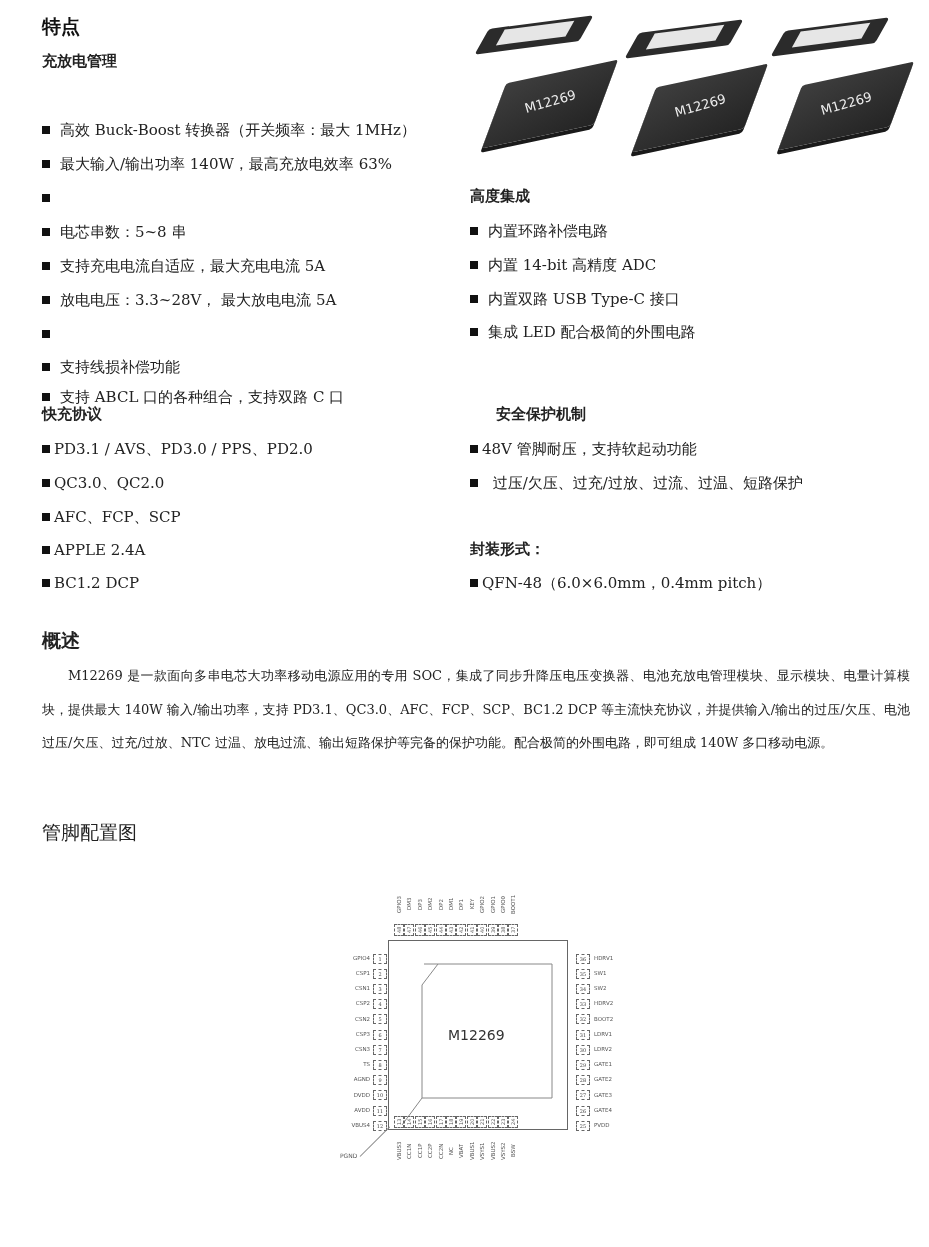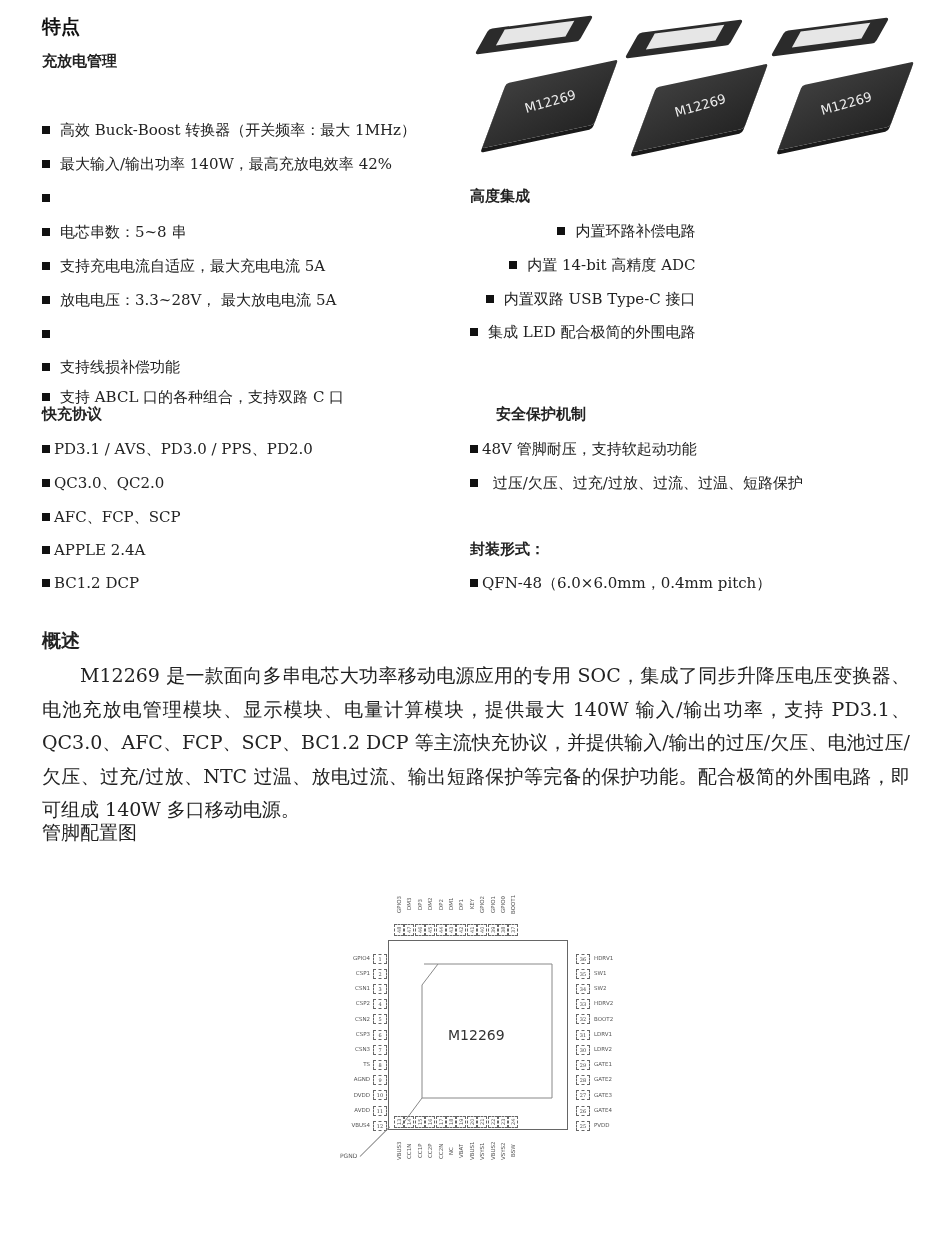--- a/index.html
+++ b/index.html
@@ -4,21 +4,21 @@
 <style>
   html, body { margin:0; padding:0; background:#ffffff; }
   body { width:929px; height:1247px; position:relative; overflow:hidden; color:#222; font-family:"DejaVu Serif","Liberation Serif",serif; }
   .abs { position:absolute; }
   .h1 { font-family:"DejaVu Sans","Liberation Sans",sans-serif; font-weight:bold; font-size:19px; color:#111; }
   .h2 { font-family:"DejaVu Sans","Liberation Sans",sans-serif; font-weight:bold; font-size:15px; color:#222; }
   .h2b { font-family:"DejaVu Sans","Liberation Sans",sans-serif; font-size:19px; color:#222; }
   .item { font-size:15px; line-height:20px; white-space:nowrap; color:#222; }
   .item .sq { display:inline-block; width:8px; height:8px; background:#111; margin-right:10px; vertical-align:1px; }
   .item .sq.tight { margin-right:4px; }
-  .para { font-size:19px; line-height:33.5px; color:#222; width:868px; text-align:justify; }
+  .para { font-size:13px; line-height:33.5px; color:#222; width:868px; text-align:justify; }
   .para p { margin:0; text-indent:2em; }
 
   
   .chips { left:466px; top:4px; width:450px; height:146px; }
   .chip { position:absolute; }
   .chip .top { position:absolute; width:96px; height:26px; background:#2b2b2b; transform:skewX(-35deg) rotate(-8deg); border-radius:3px; }
   .chip .top .pad { position:absolute; left:16px; top:3px; width:64px; height:16px; background:#e6e6e6; }
   .chip .body { position:absolute; width:112px; height:60px; background:linear-gradient(160deg,#3e3e3e,#242424); transform:skewY(-12deg) skewX(-22deg); border-radius:3px; box-shadow:0 4px 0 #1a1a1a; }
   .chip .lbl { position:absolute; color:#eee; font-family:"DejaVu Sans","Liberation Sans",sans-serif; font-size:13px; transform:rotate(-16deg); }
   .pin-l { font-family:"DejaVu Sans","Liberation Sans",sans-serif; font-size:5.5px; color:#555; line-height:15.2px; text-align:right; width:40px; }
@@ -27,21 +27,21 @@
   .vert { font-family:"DejaVu Sans","Liberation Sans",sans-serif; font-size:5.5px; color:#555; writing-mode:vertical-rl; transform:rotate(180deg); }
 </style>
 </head>
 <body>
 
 <div class="abs h1" style="left:42px;top:14px;">特点</div>
 
 <div class="abs h2" style="left:42px;top:52px;">充放电管理</div>
 <div class="abs" style="left:42px;top:96px;margin-top:24px;">
   <div class="item" style="height:34px"><span class="sq"></span><span>高效 Buck-Boost 转换器（开关频率：最大 1MHz）</span></div>
-  <div class="item" style="height:34px"><span class="sq"></span><span>最大输入/输出功率 140W，最高充放电效率 42%</span></div>
+  <div class="item" style="height:34px"><span class="sq"></span><span>最大输入/输出功率 140W，最高充放电效率 63%</span></div>
   <div class="item" style="height:34px"><span class="sq"></span></div>
   <div class="item" style="height:34px"><span class="sq"></span><span>电芯串数：5~8 串</span></div>
   <div class="item" style="height:34px"><span class="sq"></span><span>支持充电电流自适应，最大充电电流 5A</span></div>
   <div class="item" style="height:34px"><span class="sq"></span><span>放电电压：3.3~28V， 最大放电电流 5A</span></div>
   <div class="item" style="height:33px"><span class="sq"></span></div>
   <div class="item" style="height:30px"><span class="sq"></span><span>支持线损补偿功能</span></div>
   <div class="item" style="height:30px"><span class="sq"></span><span>支持 ABCL 口的各种组合，支持双路 C 口</span></div>
 </div>
 
 <div class="abs chips">
@@ -62,21 +62,21 @@
   <div class="chip" style="left:296px;top:0;width:150px;height:146px;">
     <div class="top" style="left:20px;top:20px;">
         <div class="pad"></div>
       </div>
     <div class="body" style="left:28px;top:72px;"></div>
     <div class="lbl" style="left:58px;top:92px;">M12269</div>
   </div>
 </div>
 
 <div class="abs h2" style="left:470px;top:187px;">高度集成</div>
-<div class="abs" style="left:470px;top:221px;text-align:right;">
+<div class="abs" style="left:470px;top:221px;">
   <div class="item" style="height:34px"><span class="sq"></span><span>内置环路补偿电路</span></div>
   <div class="item" style="height:34px"><span class="sq"></span><span>内置 14-bit 高精度 ADC</span></div>
   <div class="item" style="height:33px"><span class="sq"></span><span>内置双路 USB Type-C  接口</span></div>
   <div class="item" style="height:33px"><span class="sq"></span><span>集成 LED 配合极简的外围电路</span></div>
 </div>
 
 <div class="abs h2" style="left:42px;top:405px;">快充协议</div>
 <div class="abs" style="left:42px;top:439px;">
   <div class="item" style="height:34px"><span class="sq tight"></span><span>PD3.1 / AVS、PD3.0 / PPS、PD2.0</span></div>
   <div class="item" style="height:34px"><span class="sq tight"></span><span>QC3.0、QC2.0</span></div>

